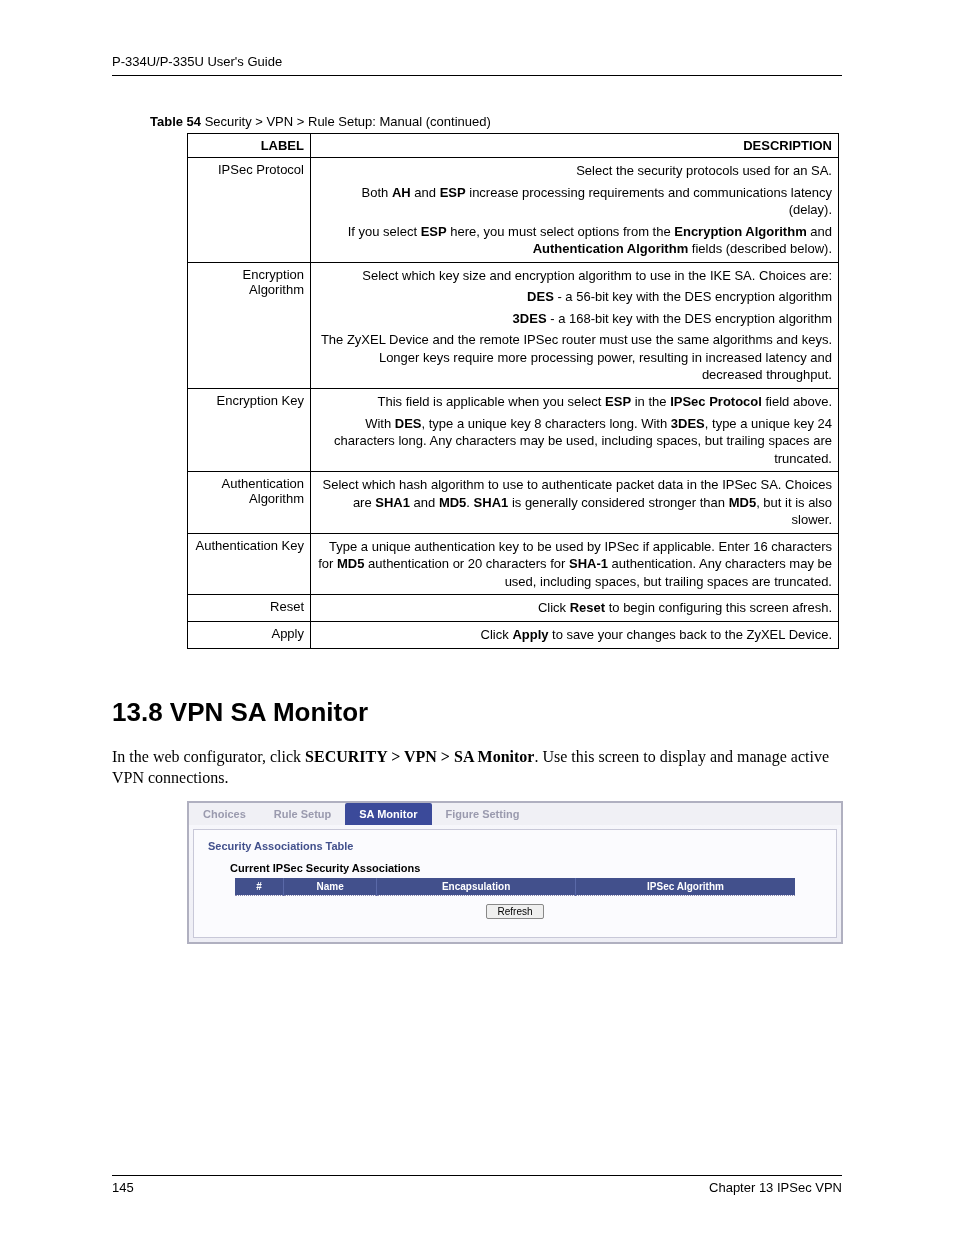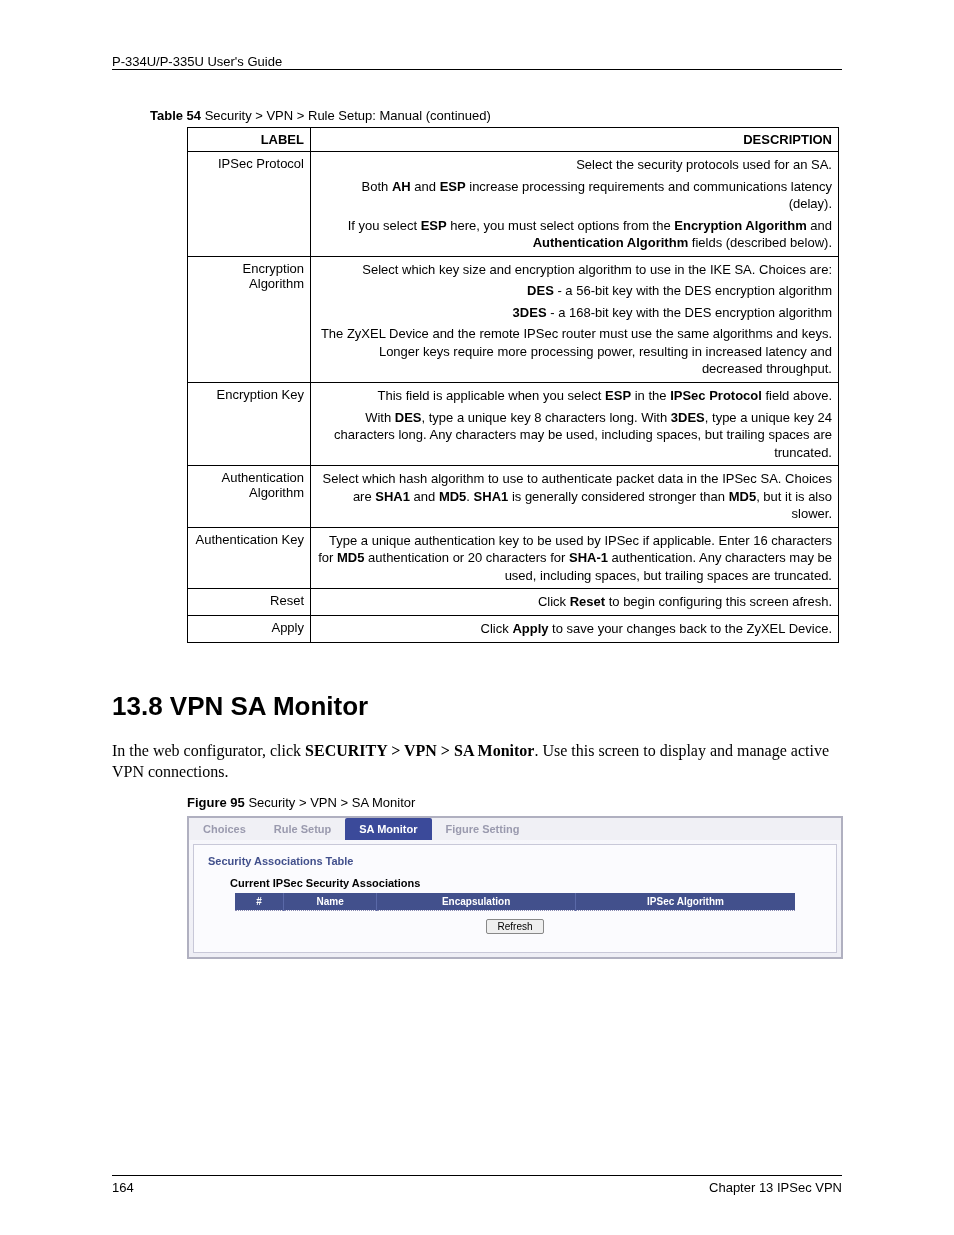--- a/index.html
+++ b/index.html
@@ -11,20 +11,21 @@
   }
   .page {
     width: 954px;
     height: 1235px;
     position: relative;
     box-sizing: border-box;
     padding: 54px 112px 40px 112px;
   }
   .running-header {
     font-size: 13px;
+    padding-bottom: 6px;
     border-bottom: 1.5px solid #000;
     margin-bottom: 38px;
   }
   .table-caption {
     font-size: 13px;
     margin-left: 38px;
     margin-bottom: 4px;
   }
   .table-caption b { font-weight: bold; }
   table.param-table {
@@ -218,23 +219,20 @@
             <p>Click <b>Apply</b> to save your changes back to the ZyXEL Device.</p>
           </td>
         </tr>
       </tbody>
   </table>
 
   <h2 class="section">13.8  VPN SA Monitor</h2>
 
   <p class="body-text" id="para1">In the web configurator, click <b>SECURITY &gt; VPN &gt; SA Monitor</b>. Use this screen to display and manage active VPN connections.</p>
 
-  <div class="figure-caption">
-    <b>Figure 95</b><span>   Security &gt; VPN &gt; SA Monitor</span>
-  </div>
 
   <div class="screenshot">
     <div class="tabs-row" id="tabs-row">
         <div class="tab">Choices</div>
         <div class="tab">Rule Setup</div>
         <div class="tab active">SA Monitor</div>
         <div class="tab">Figure Setting</div>
       </div>
     <div class="inner-panel">
       <div class="panel-title">Security Associations Table</div>
@@ -254,16 +252,16 @@
             </tr>
           </tbody>
       </table>
       <div class="refresh-wrap">
         <button class="refresh-btn">Refresh</button>
       </div>
     </div>
   </div>
 
   <div class="footer">
-    <span>164</span>
+    <span>145</span>
     <span>Chapter 13 IPSec VPN</span>
   </div>
 </div>
 
 </body></html>

